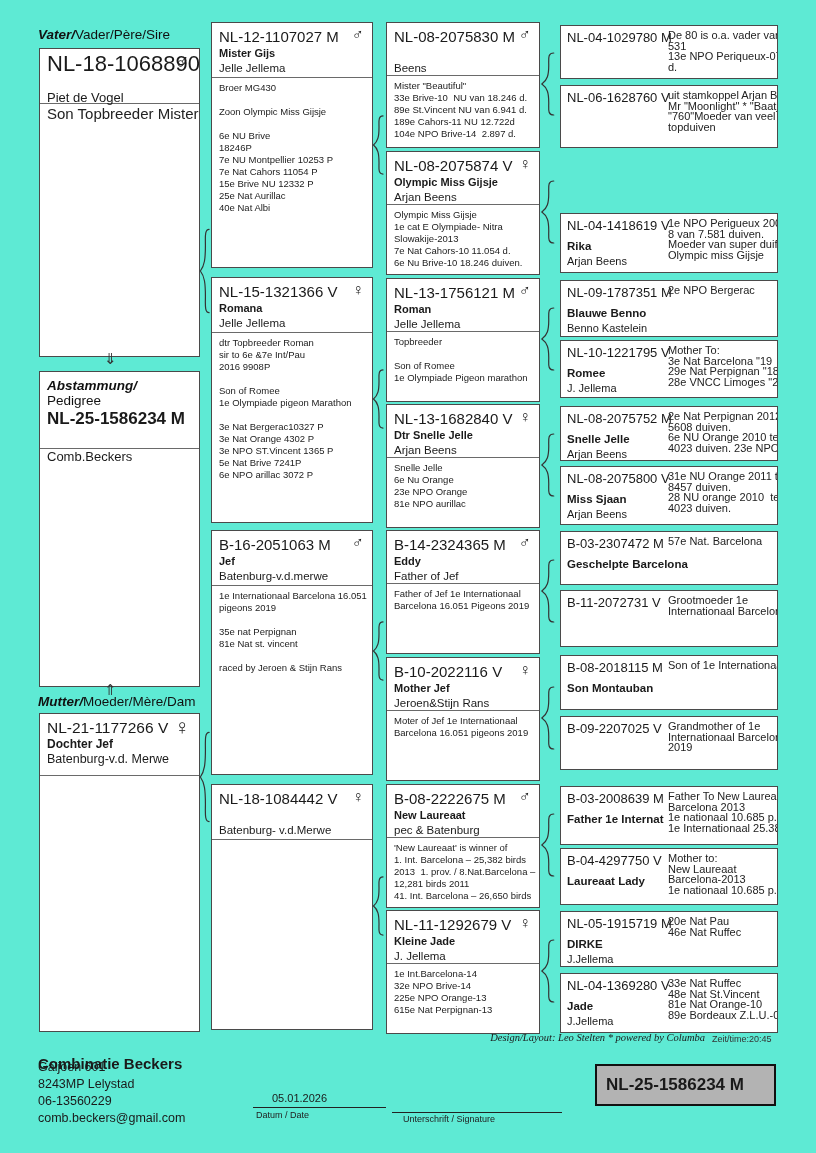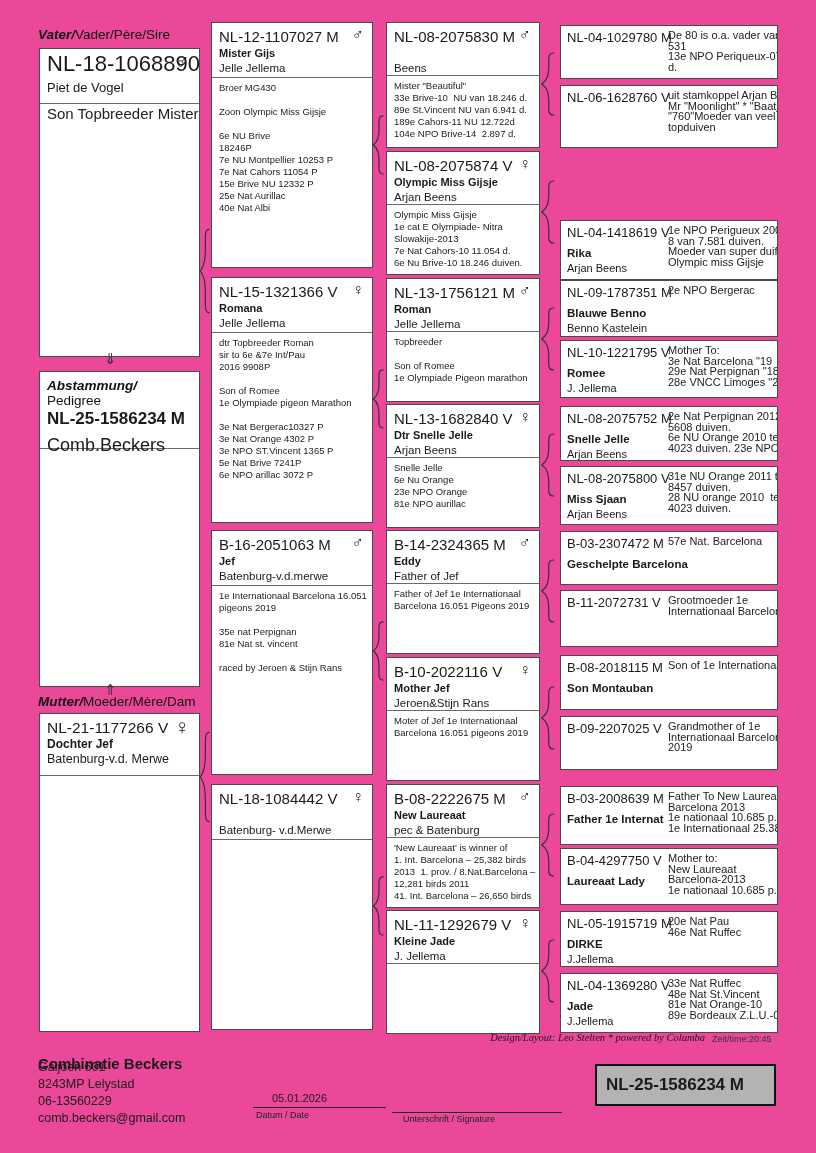--- a/index.html
+++ b/index.html
@@ -1,17 +1,17 @@
 <!DOCTYPE html>
 <html><head>
 <meta charset="utf-8">
 <style>
   html,body{margin:0;padding:0;background:#e8e8e8;}
   #page{
-    position:relative;width:816px;height:1153px;background:#ec4899;
+    position:relative;width:816px;height:1153px;background:#5eead4;
     font-family:"Liberation Sans", sans-serif;color:#1a1a1a;overflow:hidden;
   }
   .abs{position:absolute;}
   
   .genlabel{font-size:13.5px;color:#111;}
   .genlabel b{font-style:italic;}
   
   .card{position:absolute;background:#fff;border:1px solid #4a4a4a;overflow:hidden;}
   .hdr{position:relative;padding:4px 7px 0 7px;border-bottom:1px solid #6a6a6a;}
   .ring{display:block;font-size:15px;line-height:19px;white-space:pre;}
@@ -19,21 +19,21 @@
   .name{font-weight:bold;font-size:11px;line-height:15px;min-height:15px;white-space:pre;}
   .loft{font-size:11.5px;line-height:15px;min-height:15px;white-space:pre;padding-bottom:3px;}
   .body{padding:4px 7px;font-size:9.5px;line-height:12px;white-space:pre;color:#222;}
   
   .ring-big{font-size:22px;line-height:22px;}
   .sex-big{font-size:21px;top:4px;right:9px;}
   .name-big{font-size:13px;line-height:17px;font-weight:normal;}
   .body-big{font-size:15px;}
   
   .subj-ring{font-weight:bold;font-size:17px;line-height:22px;white-space:pre;}
-  .subj-owner{font-size:18px;line-height:16px;margin-top:7px;padding-bottom:4px;white-space:pre;}
+  .subj-owner{font-size:13px;line-height:16px;margin-top:19px;padding-bottom:4px;white-space:pre;}
   
   .hdr4{position:relative;padding:3px 6px;height:100%;box-sizing:border-box;}
   .ring4{display:block;font-size:13px;line-height:18px;white-space:pre;}
   .name4{font-weight:bold;font-size:11.5px;line-height:14px;margin-top:4px;white-space:pre;}
   .loft4{font-size:11px;line-height:14px;margin-top:1px;white-space:pre;}
   .note4{position:absolute;left:107px;top:4px;width:106px;font-size:11px;line-height:10.5px;white-space:pre;color:#222;}
   
   .brace{position:absolute;overflow:visible;}
   
   .varrow{position:absolute;font-size:15px;color:#333;line-height:14px;}
@@ -58,21 +58,21 @@
       <path id="brace-shape" d="M 11 1 C 6 1 7 7 7 13 C 7 23 6 28 1.5 32 C 6 36 7 41 7 51 C 7 57 6 63 11 63" fill="none" stroke="#333" stroke-width="1.2" stroke-linecap="round" vector-effect="non-scaling-stroke"></path>
     </defs>
   </svg>
 
   <div class="abs genlabel" style="left:38px;top:27px"><b>Vater/</b><span>Vader/Père/Sire</span></div>
 
   <div class="card" style="left:39px;top:48px;width:159px;height:307px">
     <div class="hdr" style="height:55px;box-sizing:border-box">
       <span class="ring ring-big">NL-18-1068890 M</span>
       <span class="sex sex-big">♂</span>
-      <div class="name name-big" style="margin-top:4px">Piet de Vogel</div>
+      <div class="name name-big" style="margin-top:14px">Piet de Vogel</div>
     </div>
     <div class="body body-big">Son Topbreeder Mister Gijs</div>
   </div>
 
   <div class="varrow" style="left:104px;top:352px">⇓</div>
 
   <div class="card" style="left:39px;top:371px;width:159px;height:314px">
     <div class="hdr" style="height:77px;box-sizing:border-box;padding-top:6px">
       <div class="genlabel"><b>Abstammung/</b><span> Pedigree</span></div>
       <div class="subj-ring">NL-25-1586234 M</div>
@@ -252,20 +252,24 @@
 41. Int. Barcelona – 26,650 birds</div>
   </div>
 
   <div class="card" style="left:386px;top:910px;width:152px;height:122px">
     <div class="hdr" style="height:53px;box-sizing:border-box">
       <span class="ring">NL-11-1292679 V</span>
       <span class="sex">♀</span>
       <div class="name">Kleine Jade</div>
       <div class="loft">J. Jellema</div>
     </div>
+    <div class="body">1e Int.Barcelona-14
+32e NPO Brive-14
+225e NPO Orange-13
+615e Nat Perpignan-13</div>
   </div>
 
   <div class="card" style="left:560px;top:25px;width:216px;height:52px">
       <div class="hdr4">
     <span class="ring4">NL-04-1029780 M</span>
     <div class="name4"></div>
     <div class="loft4"></div>
     <div class="note4">De 80 is o.a. vader van 06-
 531
 13e NPO Periqueux-07 7.581
@@ -279,21 +283,21 @@
     <div class="name4"></div>
     <div class="loft4"></div>
     <div class="note4">uit stamkoppel Arjan Beens
 Mr "Moonlight" * "Baatje"
 "760"Moeder van veel
 topduiven</div>
   </div>
     </div>
 
 
-  <div class="card" style="left:560px;top:220px;width:216px;height:58px">
+  <div class="card" style="left:560px;top:213px;width:216px;height:58px">
       <div class="hdr4">
     <span class="ring4">NL-04-1418619 V</span>
     <div class="name4">Rika</div>
     <div class="loft4">Arjan Beens</div>
     <div class="note4">1e NPO Perigueux 2007 GOU
 8 van 7.581 duiven.
 Moeder van super duif
 Olympic miss Gijsje</div>
   </div>
     </div>

